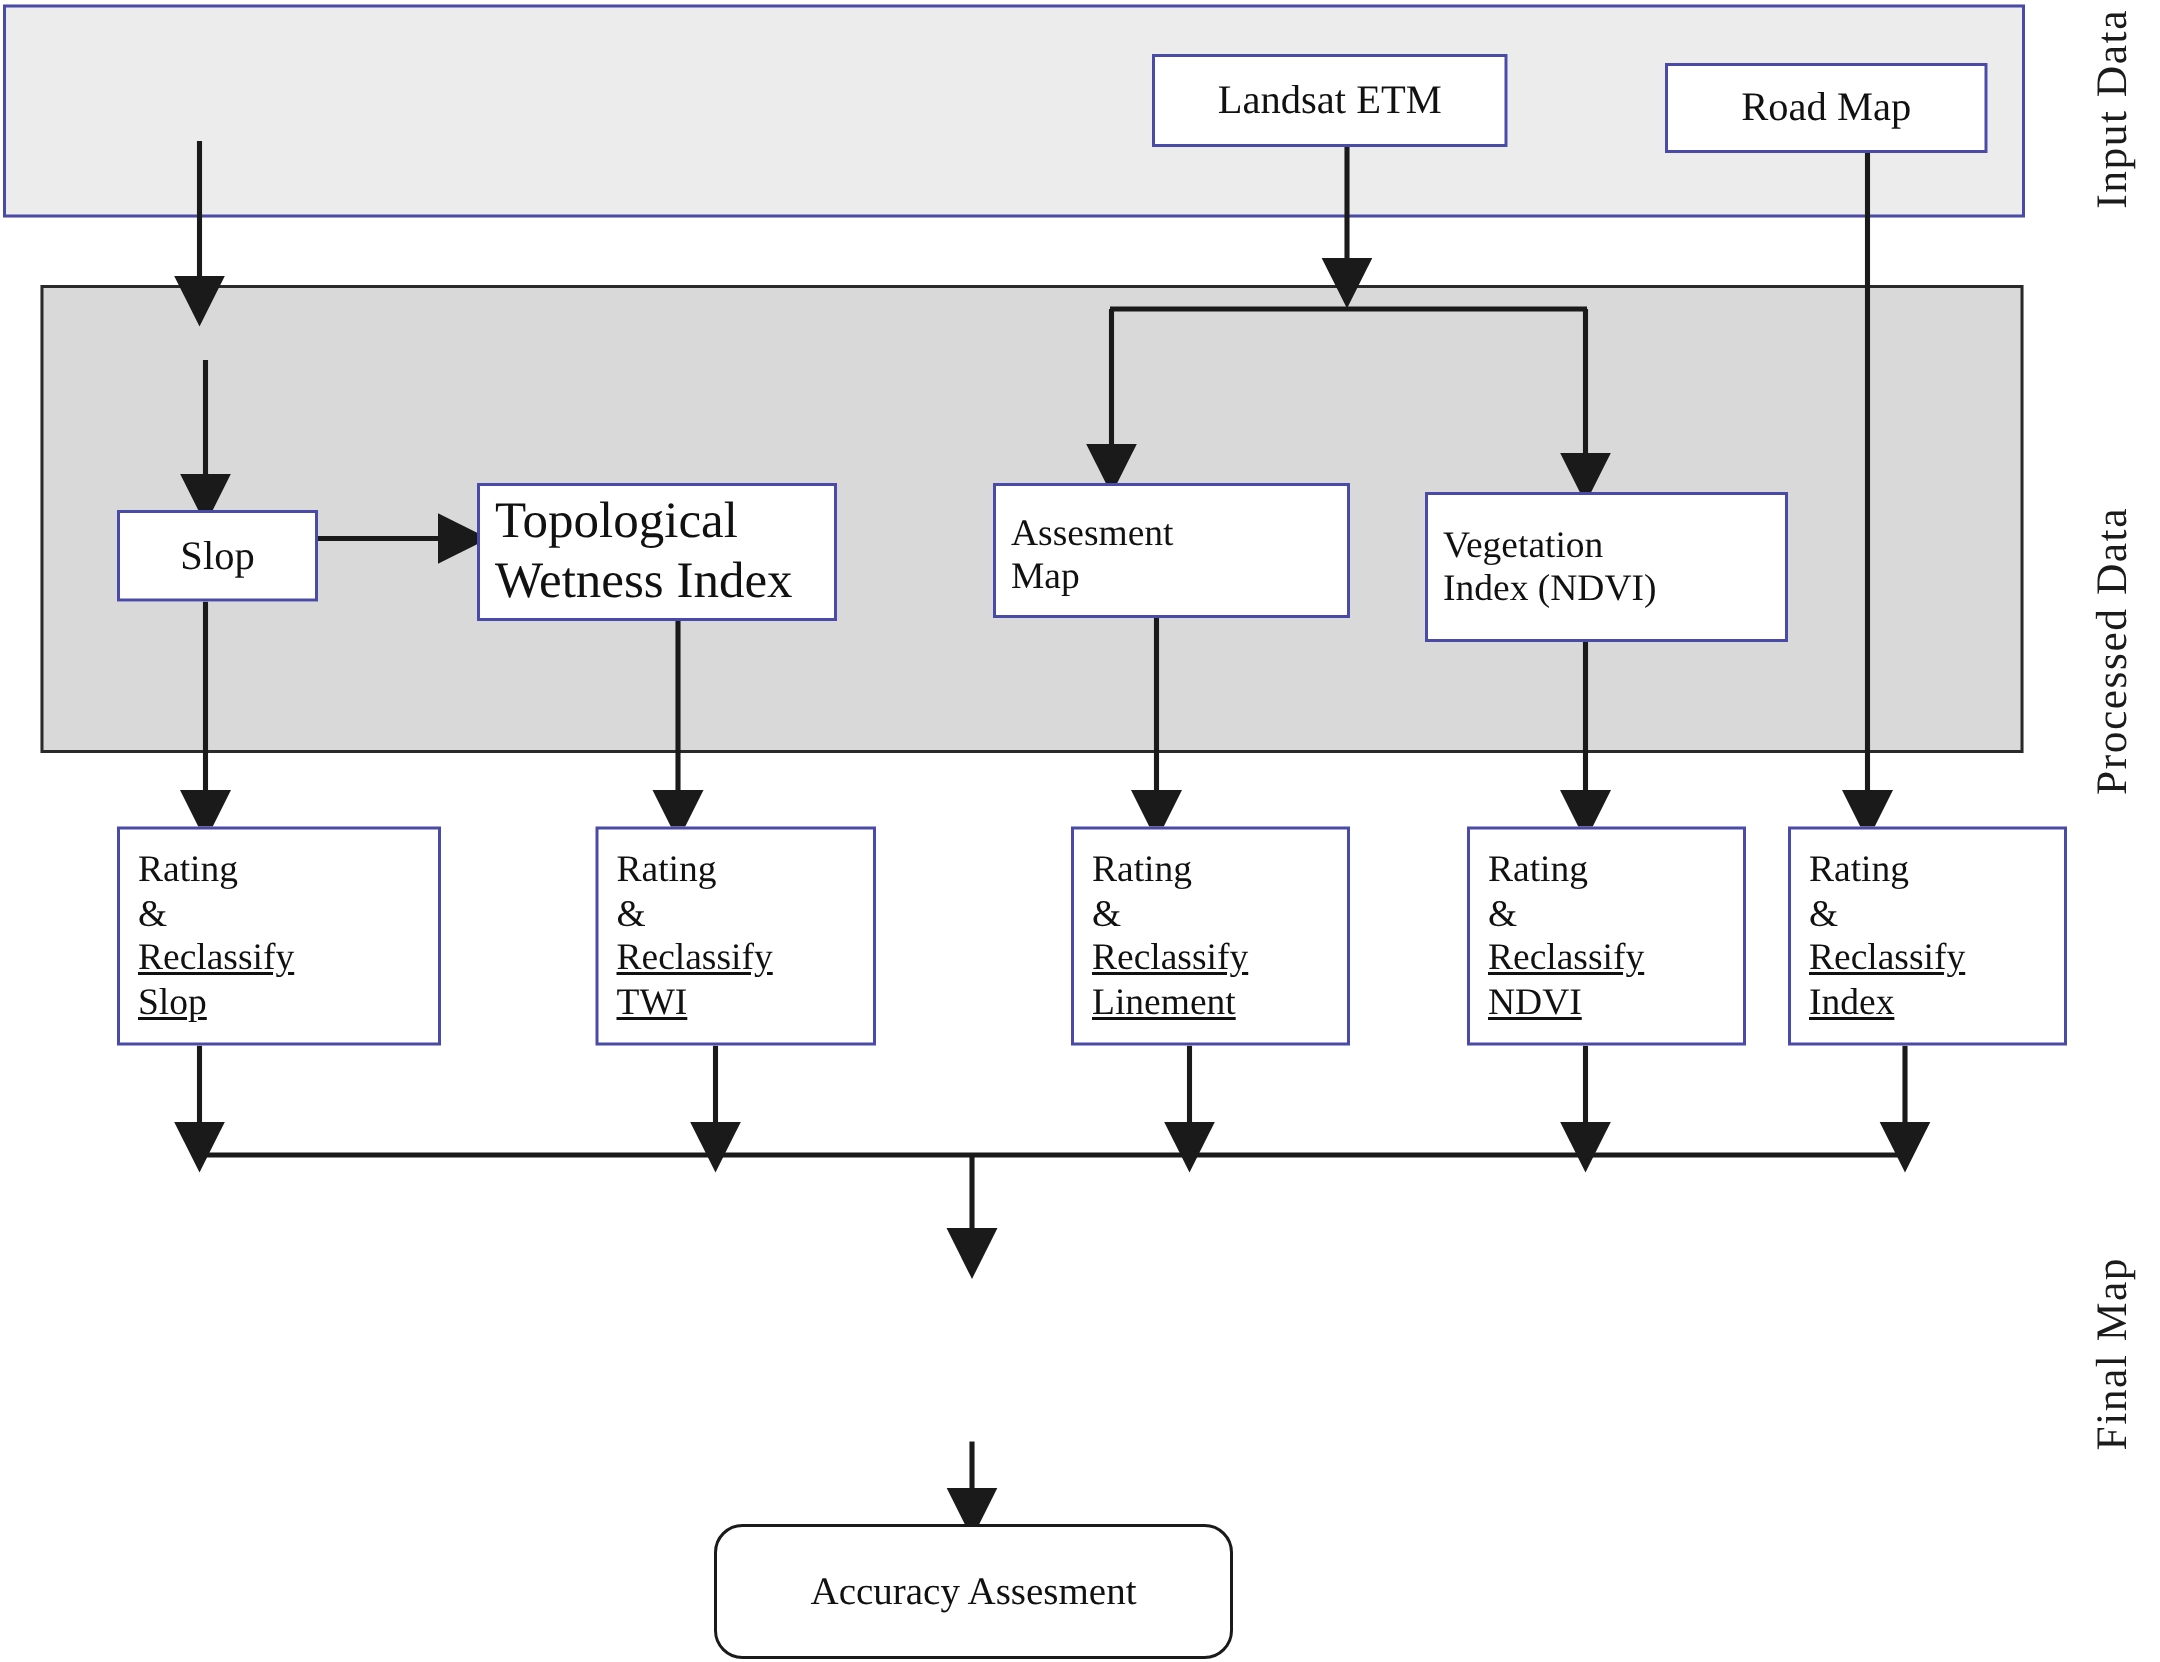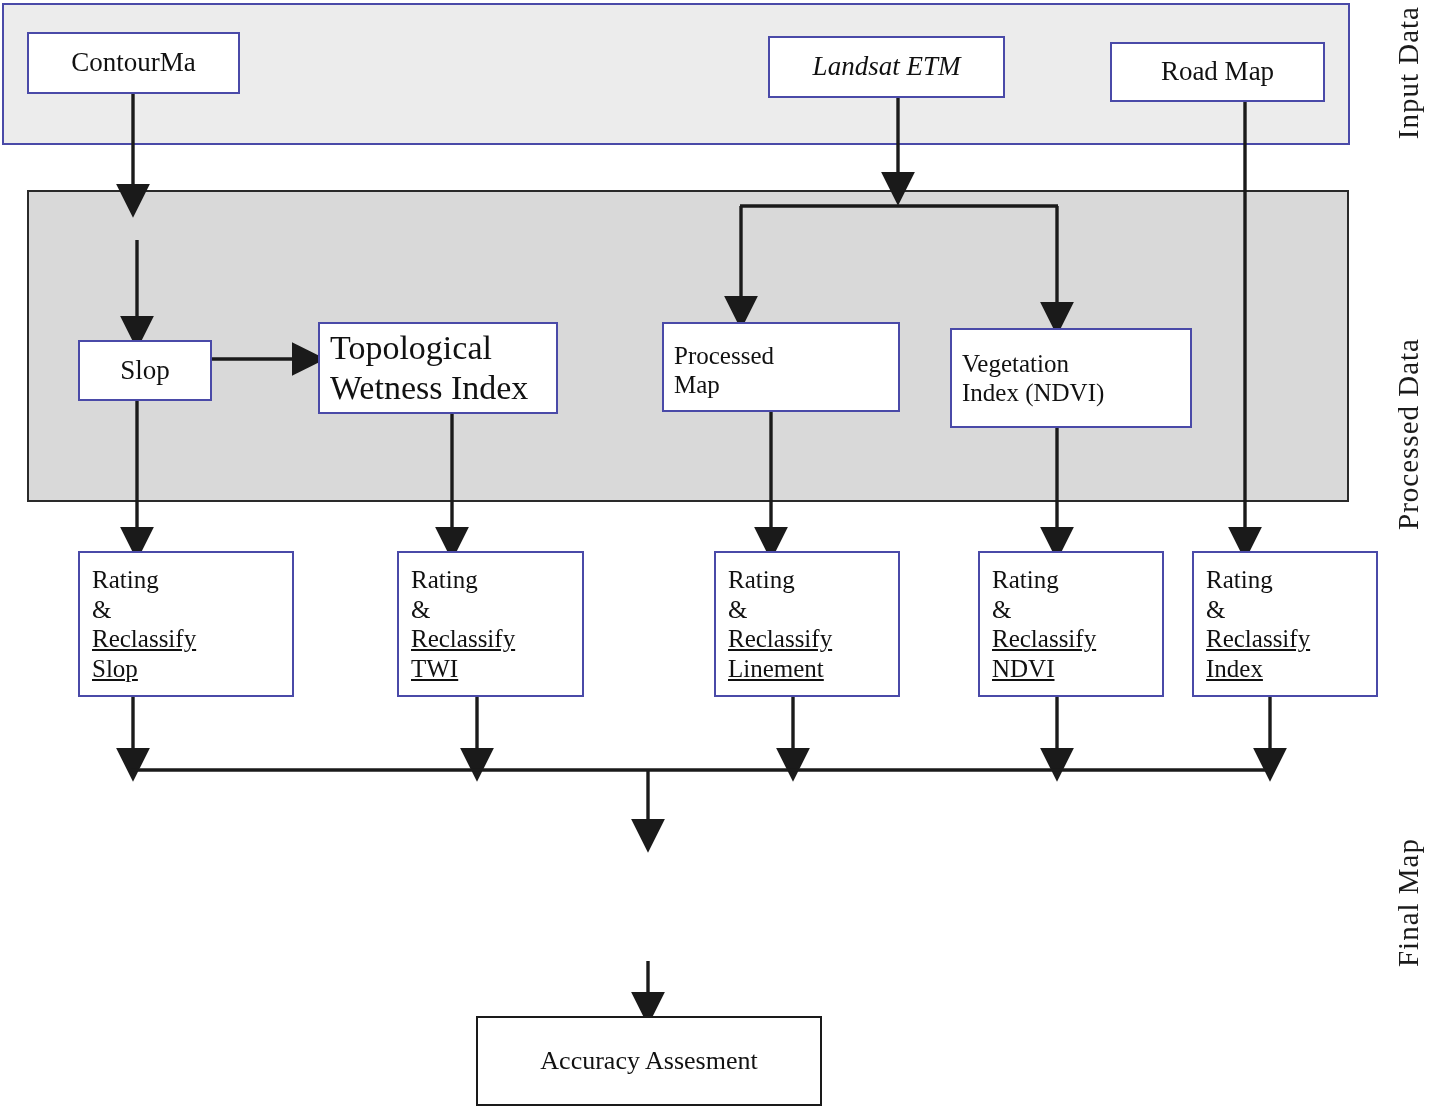--- a/index.html
+++ b/index.html
@@ -31,37 +31,37 @@
     line-height:1.18;
     z-index:5;
   }
   .node.center{justify-content:center;text-align:center;}
   .node.left{justify-content:flex-start;text-align:left;}
   .node .txt{display:block;width:100%;padding:0 10px;box-sizing:border-box;}
   .node.black{border:2px solid #1a1a1a;}
 
   
   #n-contour  {left:27px; top:32px;  width:213px;height:62px; font-size:27px;}
-  #n-landsat  {left:768px;top:36px;  width:237px;height:62px; font-size:27px;font-style:italic;}
+  #n-landsat  {left:768px;top:36px;  width:237px;height:62px; font-size:27px;}
   #n-road     {left:1110px;top:42px; width:215px;height:60px; font-size:27px;align-items:center;}
 
   #n-dem      {left:53px; top:208px; width:159px;height:64px; font-size:27px;}
   #n-slop     {left:78px; top:340px; width:134px;height:61px; font-size:27px;}
   #n-twi      {left:318px;top:322px; width:240px;height:92px; font-size:34px;}
   #n-lineament{left:662px;top:322px; width:238px;height:90px; font-size:25px;}
   #n-veg      {left:950px;top:328px; width:242px;height:100px;font-size:25px;}
 
   #n-rate-slop{left:78px; top:551px; width:216px;height:146px;font-size:25px;}
   #n-rate-twi {left:397px;top:551px; width:187px;height:146px;font-size:25px;}
   #n-rate-lin {left:714px;top:551px; width:186px;height:146px;font-size:25px;}
   #n-rate-ndvi{left:978px;top:551px; width:186px;height:146px;font-size:25px;}
   #n-rate-road{left:1192px;top:551px;width:186px;height:146px;font-size:25px;}
 
   #n-weight   {left:476px;top:843px; width:346px;height:118px;font-size:26px;}
-  #n-accuracy {left:476px;top:1016px;width:346px;height:90px; font-size:26px;}
+  #n-accuracy {left:476px;top:1016px;width:346px;height:90px; font-size:26px;border-radius:19px;}
 
   
   .ratetxt{padding:0 12px;box-sizing:border-box;width:100%;}
   .ratetxt .l1{display:flex;justify-content:space-between;flex-direction:column;}
   .ratetxt .l1 .amp{padding-right:14px;}
   .ratetxt .l2,.ratetxt .l3{display:block;text-decoration:underline;}
   #n-rate-slop .ratetxt .l1 .amp{padding-right:24px;}
 
   .wbox-l1{display:block;font-weight:normal;letter-spacing:0.2px;}
   .wbox-l2{display:block;font-weight:bold;}
@@ -129,23 +129,20 @@
       <path d="M1270,697 L1270,762" marker-end="url(#ah)"></path>
 
       <path d="M131,770 L1271,770"></path>
 
       <path d="M648,770 L648,833" marker-end="url(#ah)"></path>
 
       <path d="M648,961 L648,1006" marker-end="url(#ah)"></path>
     </g>
   </svg>
 
-  <div class="node center" id="n-contour">
-    <span class="txt">ContourMa</span>
-  </div>
 
   <div class="node center" id="n-landsat">
     <span class="txt">Landsat ETM</span>
   </div>
 
   <div class="node center" id="n-road">
     <span class="txt">Road Map</span>
   </div>
 
 
@@ -155,21 +152,21 @@
 
   <div class="node left" id="n-twi">
     <span class="txt">
       <span>Topological</span><br>
       <span>Wetness Index</span>
     </span>
   </div>
 
   <div class="node left" id="n-lineament">
     <span class="txt">
-      <span class="clipline">Processed</span>
+      <span class="clipline">Assesment</span>
       <span class="clipline">Map</span>
     </span>
   </div>
 
   <div class="node left" id="n-veg">
     <span class="txt">
       <span>Vegetation</span><br>
       <span>Index (NDVI)</span>
     </span>
   </div>

